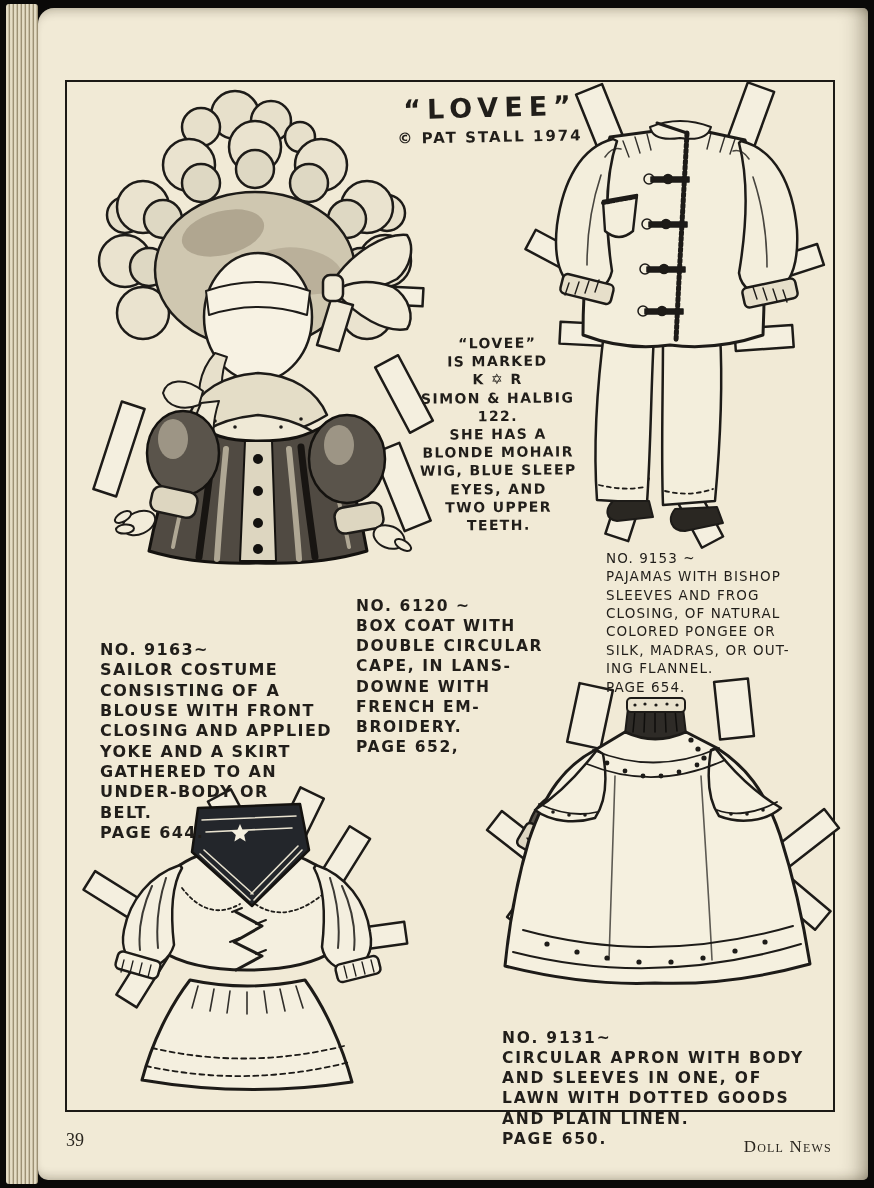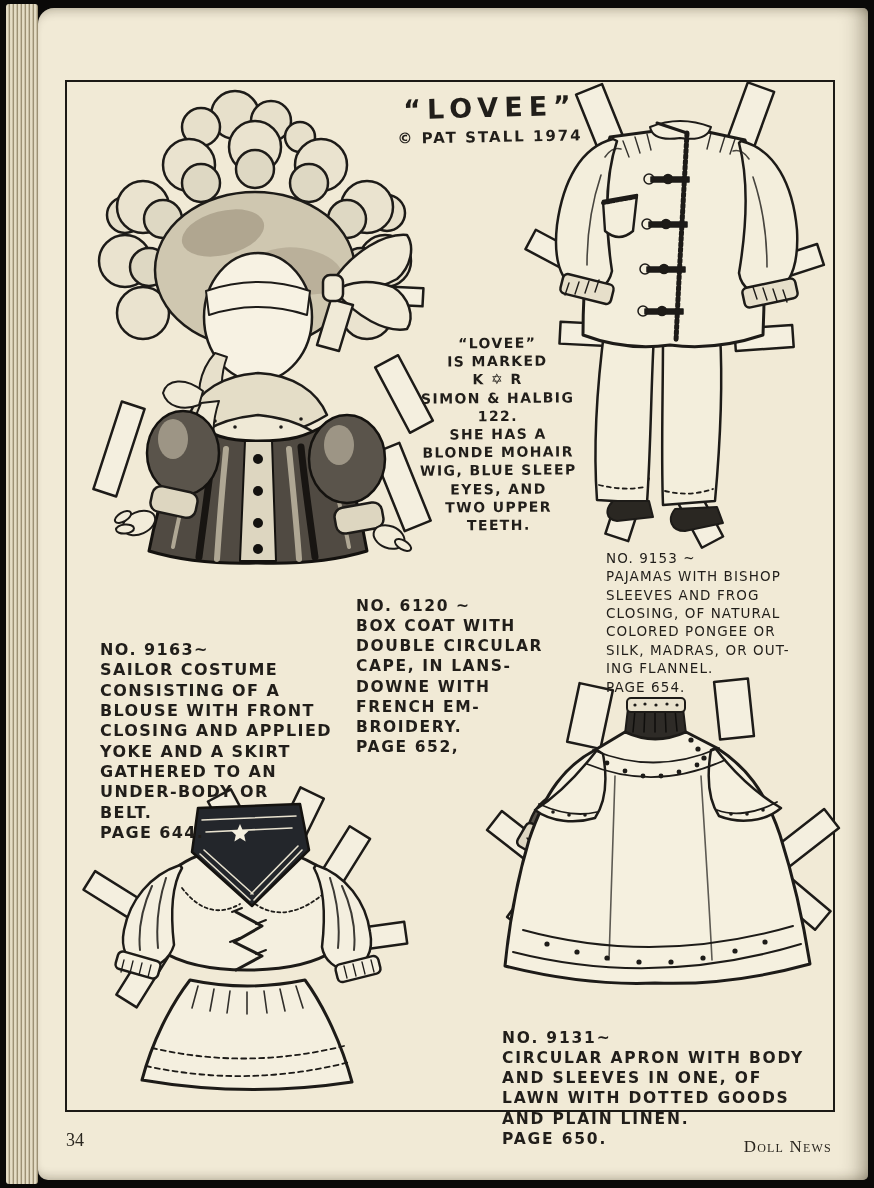--- a/index.html
+++ b/index.html
@@ -418,16 +418,16 @@
 PAGE 654.</div>
 
   <div class="hand" style="left:502px;top:992px;width:315px;font-size:15.5px;line-height:1.3;letter-spacing:1.8px;
               font-weight:bold;margin-top:36px;">NO. 9131~
 CIRCULAR APRON WITH BODY
 AND SLEEVES IN ONE, OF
 LAWN WITH DOTTED GOODS
 AND PLAIN LINEN.
 PAGE 650.</div>
 
-  <div class="serif" style="position:absolute;left:66px;top:1130px;font-size:18px;">34</div>
+  <div class="serif" style="position:absolute;left:66px;top:1130px;font-size:18px;">39</div>
   <div class="serif" style="position:absolute;left:700px;top:1137px;width:132px;text-align:right;font-size:17px;
               font-variant:small-caps;letter-spacing:1.2px;">Doll News</div>
 </div>
 
 </body></html>

